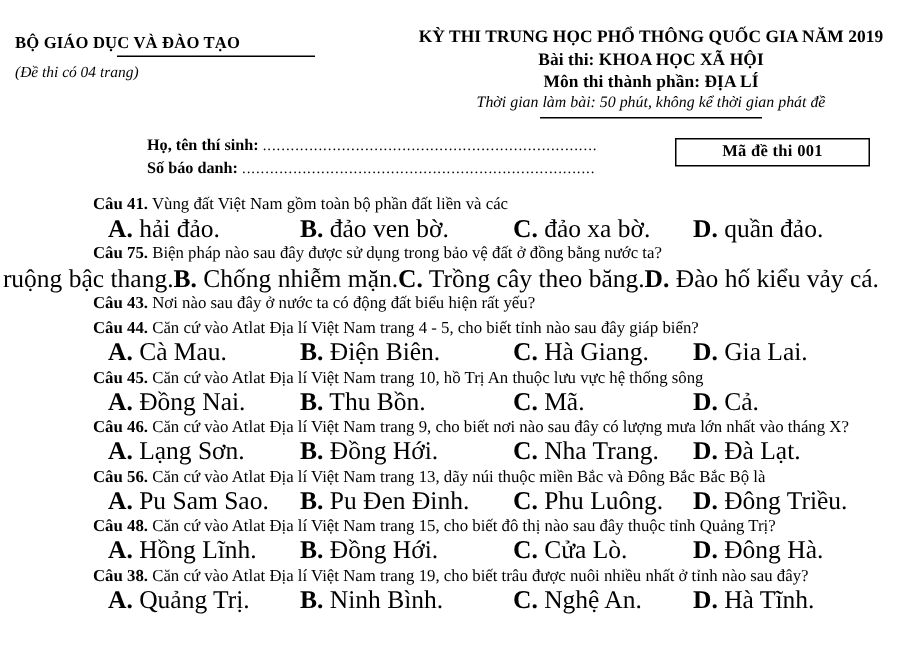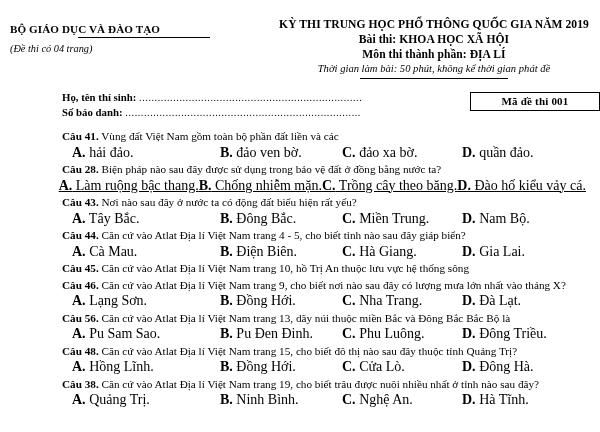--- a/index.html
+++ b/index.html
@@ -76,37 +76,37 @@
     font-style: italic;
     font-size: 10.6px;
     line-height: 14px;
     white-space: nowrap;
   }
 
   
   .candidate {
     position: relative;
     margin-top: 11px;
-    padding-left: 62px;
+    padding-left: 98px;
     height: 34px;
   }
   .cand-line {
     font-weight: bold;
     font-size: 10.8px;
     line-height: 14px;
     white-space: nowrap;
   }
   .dots {
     font-weight: normal;
     letter-spacing: 0.6px;
     font-size: 10px;
   }
   .code-box {
     position: absolute;
-    left: 470px;
+    left: 450px;
     top: 2px;
     width: 130px;
     height: 19px;
     border: 1.3px solid #000;
     box-sizing: border-box;
     text-align: center;
     font-weight: bold;
     font-size: 11px;
     line-height: 17px;
     letter-spacing: 0.2px;
@@ -121,39 +121,38 @@
   .q-block { }
   .q-stem {
     font-size: 11.2px;
     line-height: 16.5px;
     text-indent: 0;
   }
   .q-stem .qnum {
     font-weight: bold;
   }
   .q-opts {
-    font-size: 14px;
+    font-size: 17px;
     line-height: 16.5px;
     position: relative;
     height: 16.5px;
     white-space: nowrap;
-    text-decoration: underline;
   }
   .q-opts.justified {
     display: flex;
     justify-content: flex-end;
     padding-left: 10px;
     padding-right: 2px;
   }
   .opt {
     position: absolute;
     white-space: nowrap;
   }
   .opt-a { left: 10px; }
-  .opt-b { left: 158px; }
+  .opt-b { left: 138px; }
   .opt-c { left: 280px; }
   .opt-d { left: 400px; }
   .opt .ltr {
     font-weight: bold;
   }
   .opt-inline .ltr { font-weight: bold; }
   .opt-inline { white-space: nowrap; }
 
   .clip-last {
     overflow: hidden;
@@ -199,48 +198,48 @@
       <div class="q-block">
         <div class="q-stem"><span class="qnum">Câu 41.</span><span> Vùng đất Việt Nam gồm toàn bộ phần đất liền và các</span></div>
         <div class="q-opts">
           <span class="opt opt-a"><span class="ltr">A.</span><span> hải đảo.</span></span>
           <span class="opt opt-b"><span class="ltr">B.</span><span> đảo ven bờ.</span></span>
           <span class="opt opt-c"><span class="ltr">C.</span><span> đảo xa bờ.</span></span>
           <span class="opt opt-d"><span class="ltr">D.</span><span> quần đảo.</span></span>
         </div>
       </div>
       <div class="q-block">
-        <div class="q-stem"><span class="qnum">Câu 28.</span><span> Biện pháp nào sau đây được sử dụng trong bảo vệ đất ở đồng bằng nước ta?</span></div>
+        <div class="q-stem"><span class="qnum">Câu 75.</span><span> Biện pháp nào sau đây được sử dụng trong bảo vệ đất ở đồng bằng nước ta?</span></div>
         <div class="q-opts justified">
           <span class="opt-inline"><span class="ltr">A.</span><span> Làm ruộng bậc thang.</span></span>
           <span class="opt-inline"><span class="ltr">B.</span><span> Chống nhiễm mặn.</span></span>
           <span class="opt-inline"><span class="ltr">C.</span><span> Trồng cây theo băng.</span></span>
           <span class="opt-inline"><span class="ltr">D.</span><span> Đào hố kiểu vảy cá.</span></span>
         </div>
       </div>
       <div class="q-block">
         <div class="q-stem"><span class="qnum">Câu 43.</span><span> Nơi nào sau đây ở nước ta có động đất biểu hiện rất yếu?</span></div>
-        <div class="q-opts">
-          <span class="opt opt-a"><span class="ltr">A.</span><span> Tây Bắc.</span></span>
-          <span class="opt opt-b"><span class="ltr">B.</span><span> Đông Bắc.</span></span>
-          <span class="opt opt-c"><span class="ltr">C.</span><span> Miền Trung.</span></span>
-          <span class="opt opt-d"><span class="ltr">D.</span><span> Nam Bộ.</span></span>
-        </div>
       </div>
       <div class="q-block">
         <div class="q-stem"><span class="qnum">Câu 44.</span><span> Căn cứ vào Atlat Địa lí Việt Nam trang 4 - 5, cho biết tỉnh nào sau đây giáp biển?</span></div>
         <div class="q-opts">
           <span class="opt opt-a"><span class="ltr">A.</span><span> Cà Mau.</span></span>
           <span class="opt opt-b"><span class="ltr">B.</span><span> Điện Biên.</span></span>
           <span class="opt opt-c"><span class="ltr">C.</span><span> Hà Giang.</span></span>
           <span class="opt opt-d"><span class="ltr">D.</span><span> Gia Lai.</span></span>
         </div>
       </div>
       <div class="q-block">
         <div class="q-stem"><span class="qnum">Câu 45.</span><span> Căn cứ vào Atlat Địa lí Việt Nam trang 10, hồ Trị An thuộc lưu vực hệ thống sông</span></div>
+        <div class="q-opts">
+          <span class="opt opt-a"><span class="ltr">A.</span><span> Đồng Nai.</span></span>
+          <span class="opt opt-b"><span class="ltr">B.</span><span> Thu Bồn.</span></span>
+          <span class="opt opt-c"><span class="ltr">C.</span><span> Mã.</span></span>
+          <span class="opt opt-d"><span class="ltr">D.</span><span> Cả.</span></span>
+        </div>
       </div>
       <div class="q-block">
         <div class="q-stem"><span class="qnum">Câu 46.</span><span> Căn cứ vào Atlat Địa lí Việt Nam trang 9, cho biết nơi nào sau đây có lượng mưa lớn nhất vào tháng X?</span></div>
         <div class="q-opts">
           <span class="opt opt-a"><span class="ltr">A.</span><span> Lạng Sơn.</span></span>
           <span class="opt opt-b"><span class="ltr">B.</span><span> Đồng Hới.</span></span>
           <span class="opt opt-c"><span class="ltr">C.</span><span> Nha Trang.</span></span>
           <span class="opt opt-d"><span class="ltr">D.</span><span> Đà Lạt.</span></span>
         </div>
       </div>

